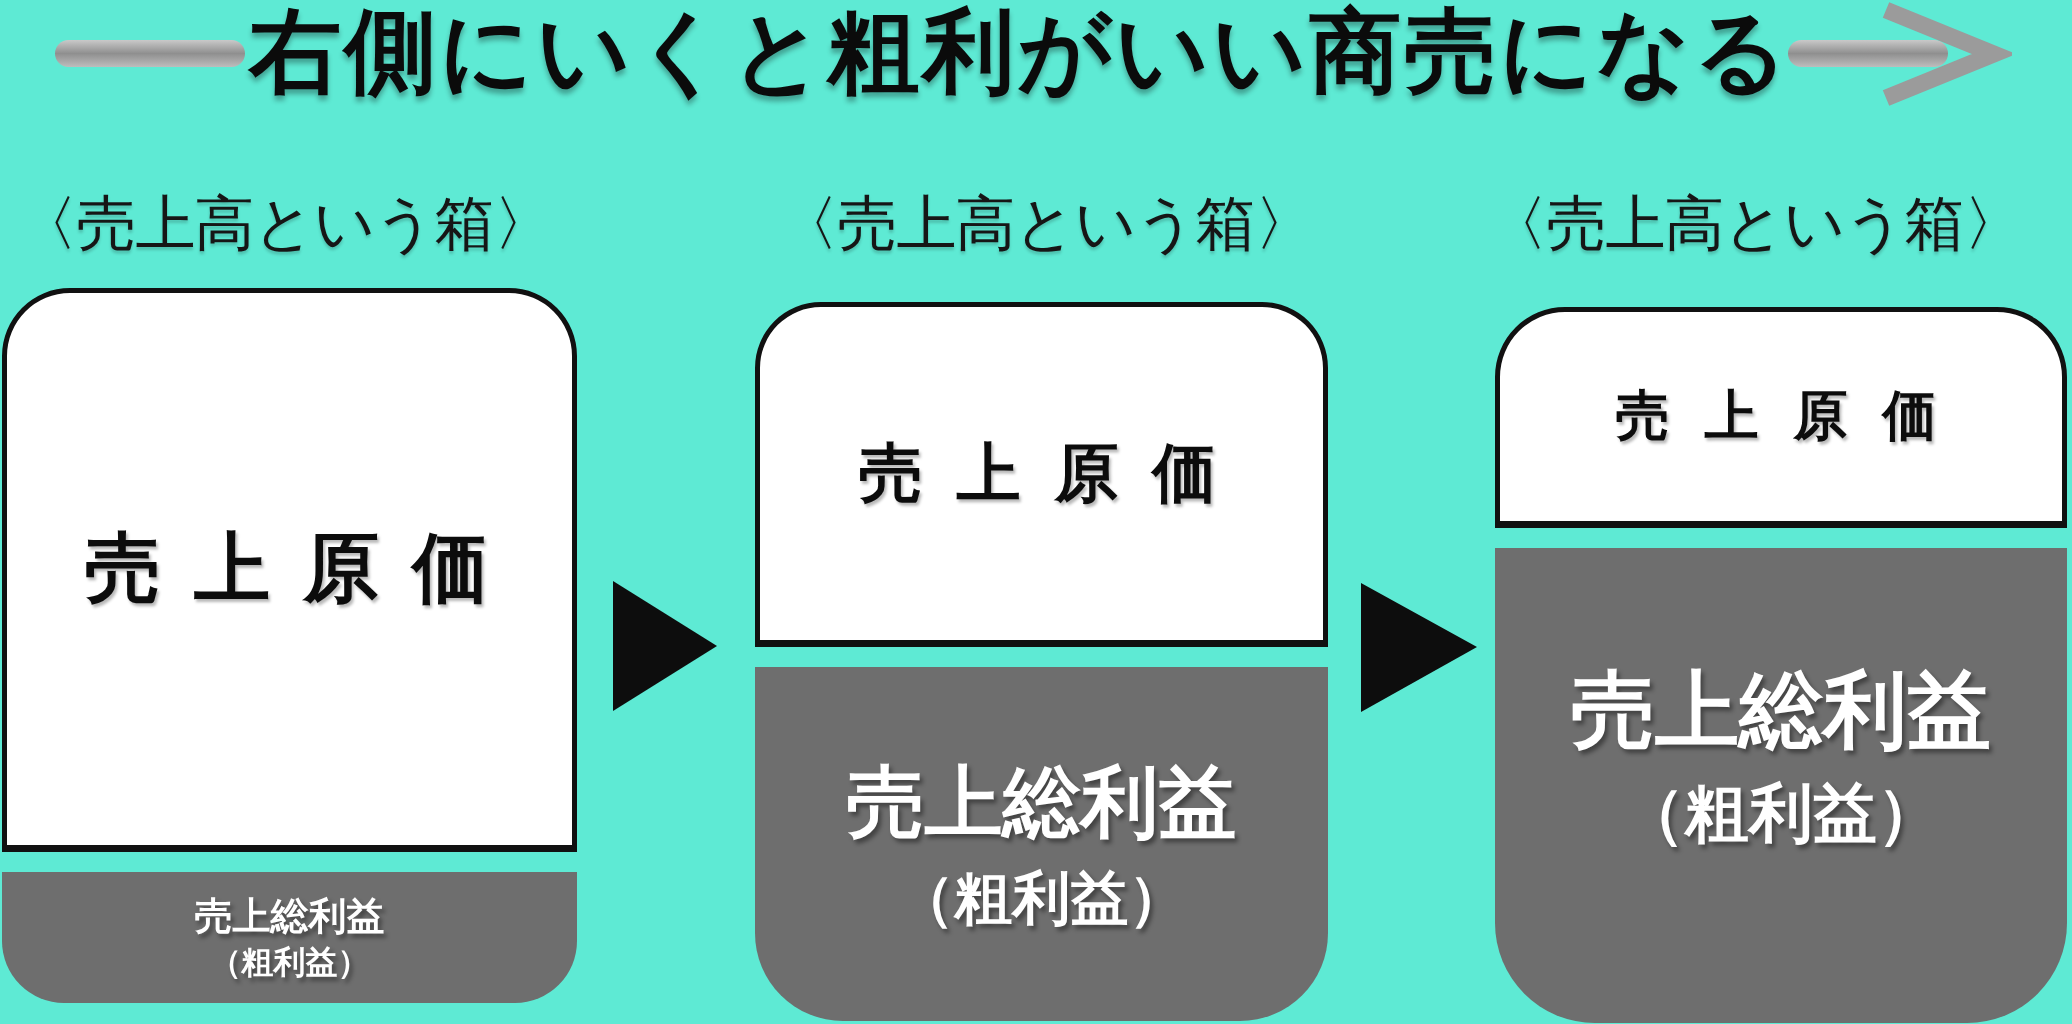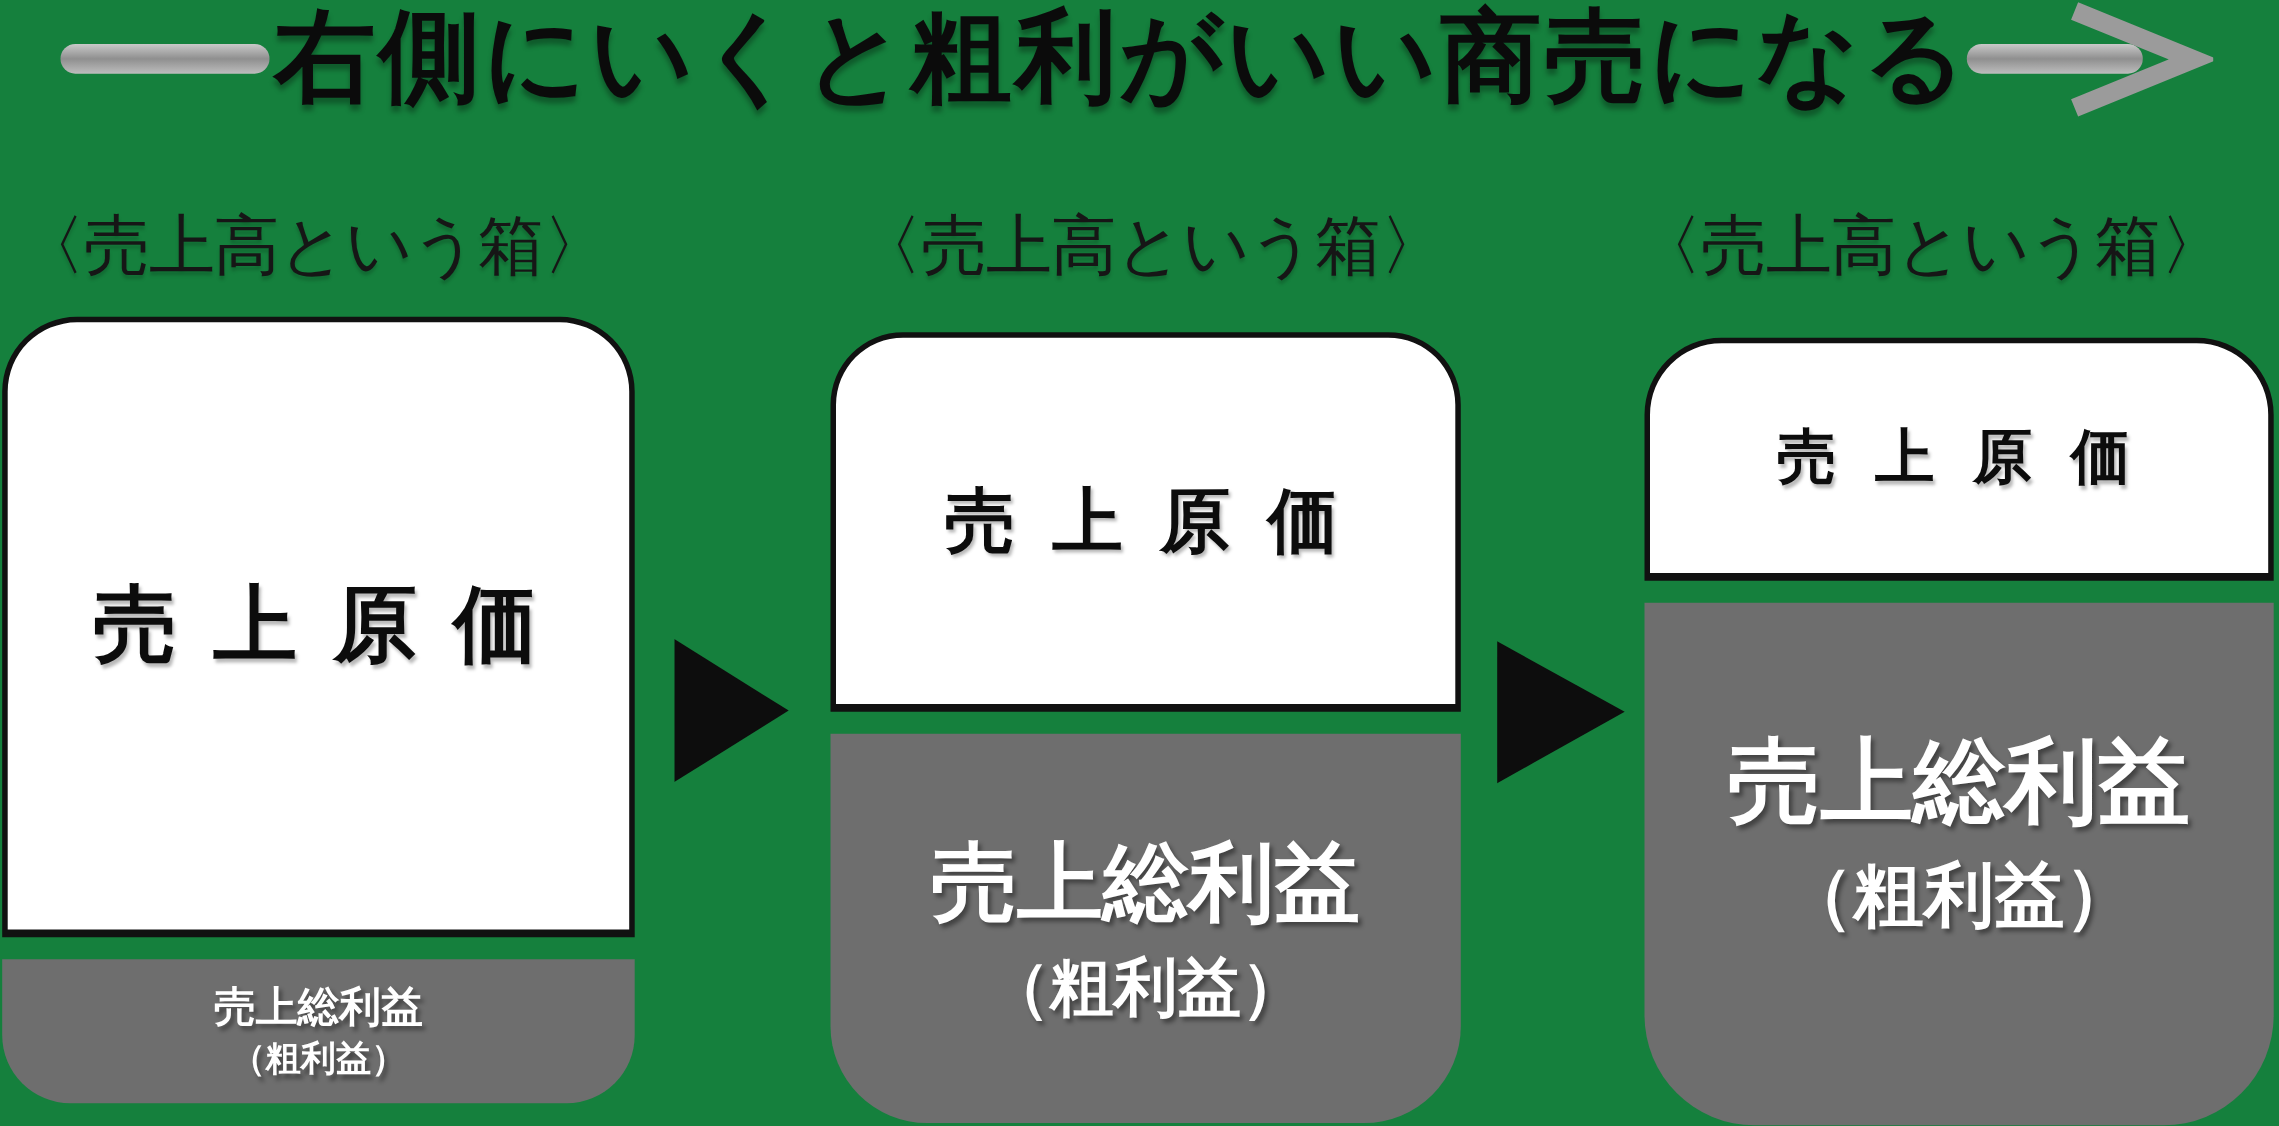--- a/index.html
+++ b/index.html
@@ -5,21 +5,21 @@
   html, body {
     margin: 0;
     padding: 0;
     background: #ffffff;
     font-family: "Liberation Sans", "DejaVu Sans", sans-serif;
   }
   .canvas {
     position: relative;
     width: 2072px;
     height: 1024px;
-    background: #15803d;
+    background: #5eead4;
     overflow: hidden;
   }
 
   
   .title-text {
     position: absolute;
     left: 1020px;
     top: -10px;
     transform: translateX(-50%);
     white-space: nowrap;

